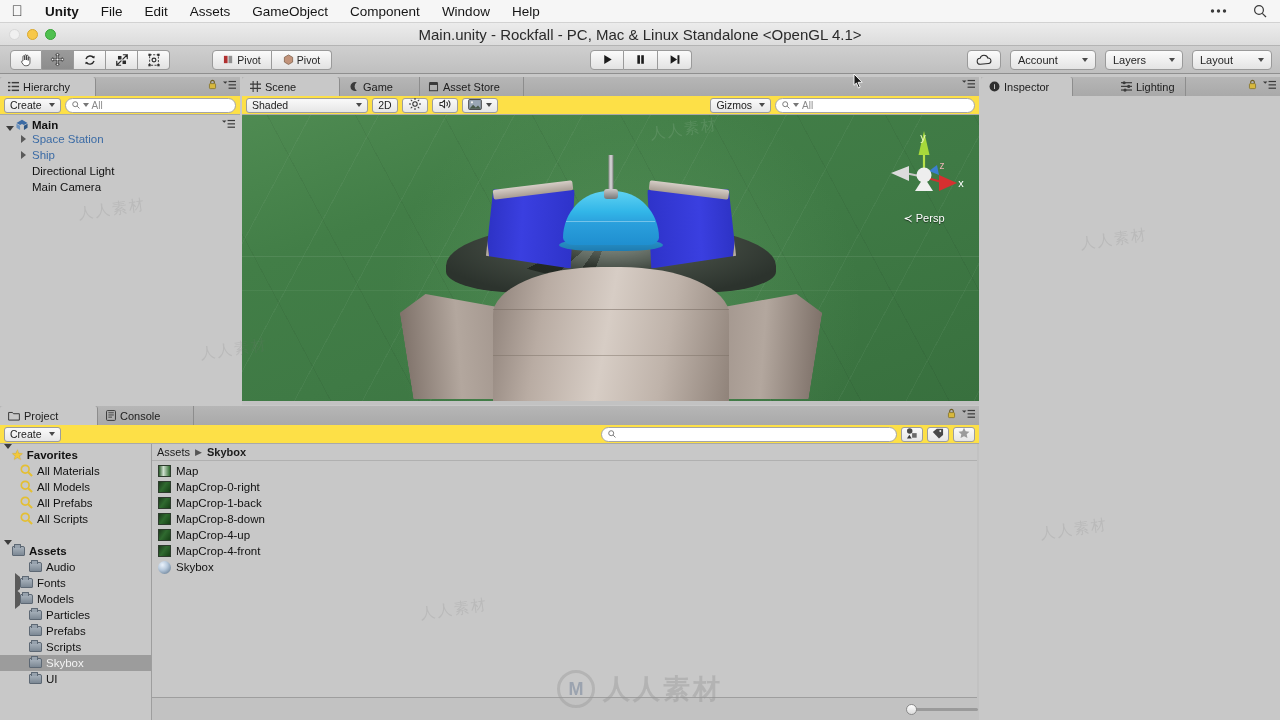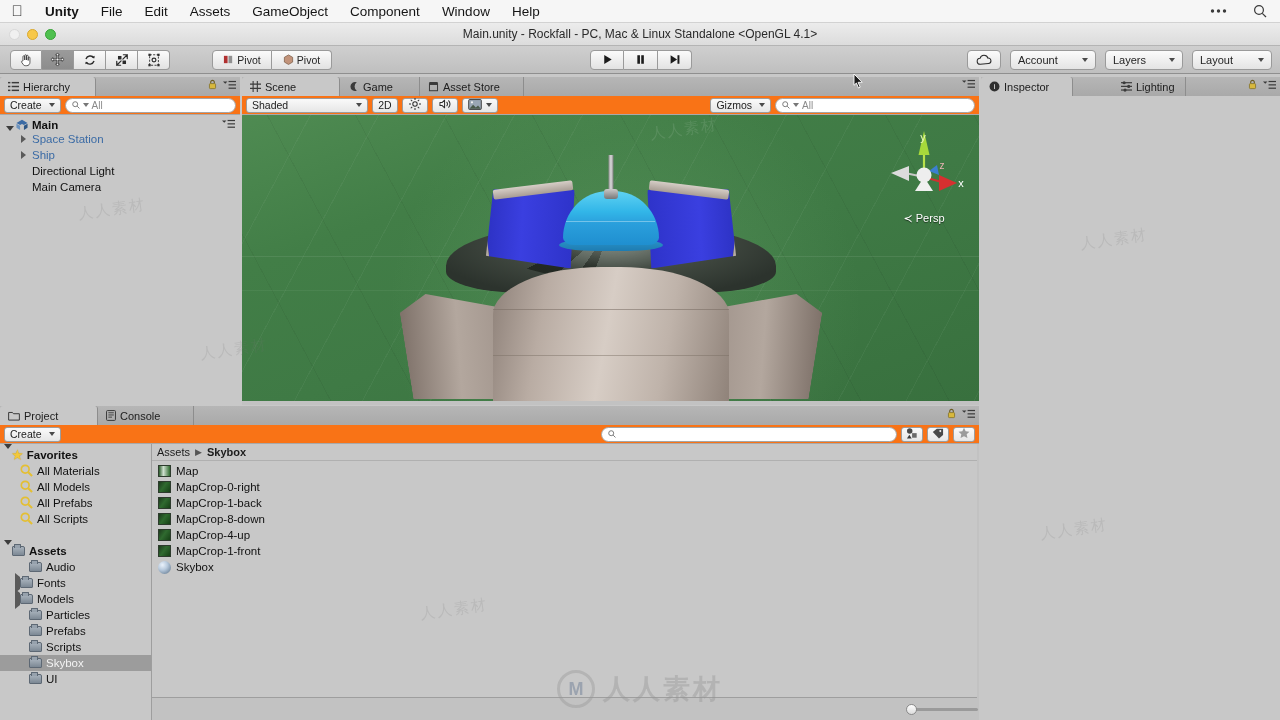--- a/index.html
+++ b/index.html
@@ -40,21 +40,21 @@
     border-bottom:1px solid #b4b4b4;
     display:flex; align-items:center;
   }
   .traffic { display:flex; gap:7px; padding-left:9px; align-items:center; }
   .tl { width:11px; height:11px; border-radius:50%; border:1px solid rgba(0,0,0,.18); }
   .tl.red { background:#f0f0f0; border-color:#d8d8d8; }
   .tl.yellow { background:#f7c84a; border-color:#d9a82f; }
   .tl.green { background:#4fc04f; border-color:#37a237; }
   .wintitle {
     position:absolute; left:0; right:0; text-align:center;
-    font-size:12px; color:#2a2a2a;
+    font-size:15px; color:#2a2a2a;
   }
 
   
   .toolbar {
     position:absolute; left:0; top:46px; width:1280px; height:28px;
     background:linear-gradient(#cfcfcf,#bfbfbf);
     border-bottom:1px solid #8f8f8f;
     display:flex; align-items:center;
   }
   .btngrp { display:flex; margin-left:10px; }
@@ -102,21 +102,21 @@
     border-right:1px solid #8d8d8d;
     border-top-left-radius:3px; border-top-right-radius:3px;
   }
   .ptab .ticon { display:flex; align-items:center; }
   .tabs-right {
     position:absolute; right:4px; top:2px; display:flex; align-items:center; gap:6px;
   }
 
   .subbar {
     height:19px; display:flex; align-items:center; gap:4px;
-    background:#f97316; padding:0 4px;
+    background:#fde047; padding:0 4px;
     border-bottom:1px solid #a9a9a9;
   }
   .sbtn {
     height:15px; padding:0 5px; display:flex; align-items:center; gap:7px;
     background:linear-gradient(#fafafa,#e6e6e6);
     border:1px solid #9d9d9d; border-radius:3px;
     font-size:10.5px; color:#222;
   }
   .searchbox {
     height:15px; flex:1; display:flex; align-items:center; gap:3px;
@@ -949,21 +949,21 @@
         <div class="arow">
           <span class="thumb"></span>
           <span>MapCrop-8-down</span>
         </div>
         <div class="arow">
           <span class="thumb"></span>
           <span>MapCrop-4-up</span>
         </div>
         <div class="arow">
           <span class="thumb"></span>
-          <span>MapCrop-1-front</span>
+          <span>MapCrop-4-front</span>
         </div>
         <div class="arow">
           <span class="sphere"></span>
           <span>Skybox</span>
         </div>
       </div>
     </div>
 
     <div class="divider-h" style="left:152px; right:2px; bottom:22px;"></div>
   </div>

